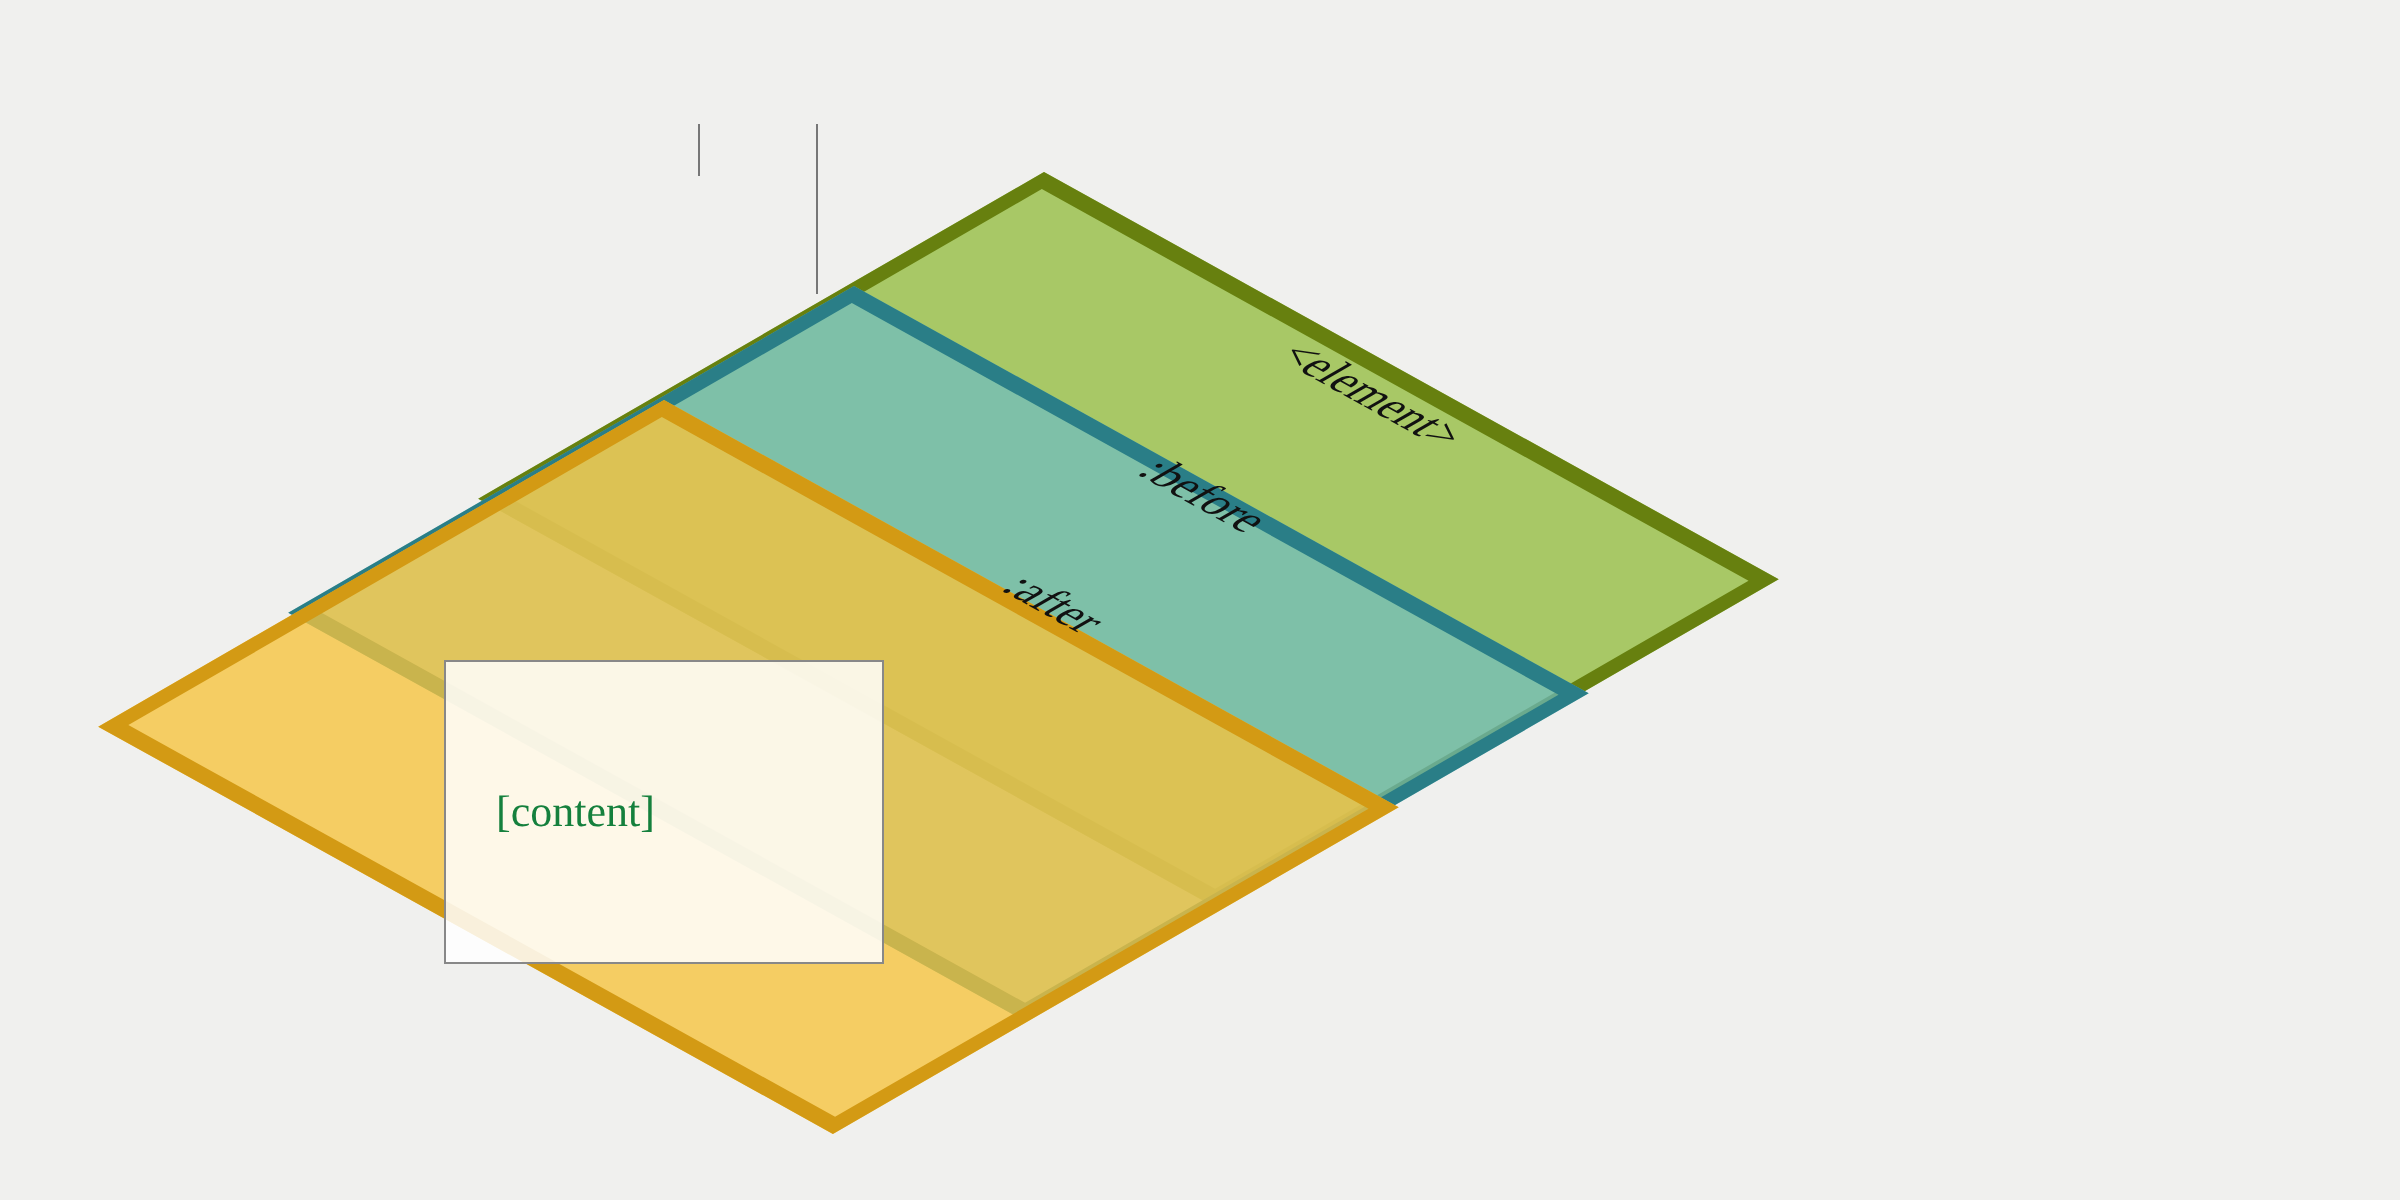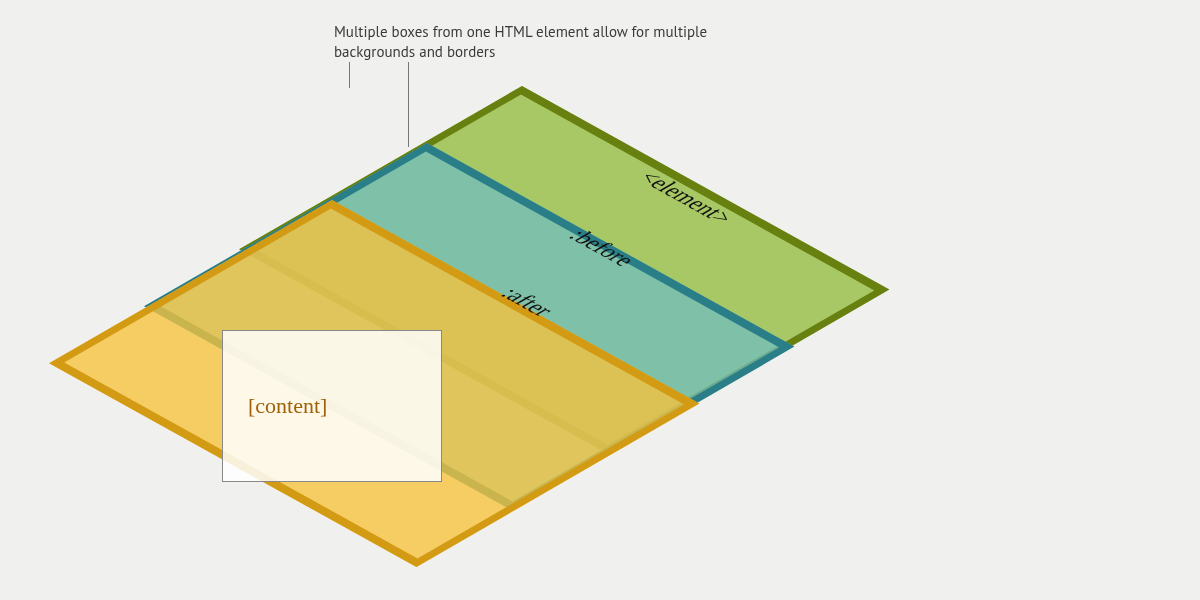--- a/index.html
+++ b/index.html
@@ -72,29 +72,28 @@
     left:222px;top:330px;
     width:220px;height:152px;
     background:rgba(255,255,255,0.85);
     border:1px solid #888;
     box-sizing:border-box;
   }
   .lbl-content{
     position:absolute;
     left:248px;top:393px;
     font-size:22px;
-    color:#a16207;
+    color:#15803d;
   }
 </style>
 </head>
 <body>
 
 <div class="stage">
 
-  <div class="caption">Multiple boxes from one HTML element allow for multiple backgrounds and  borders</div>
 
   <div class="line l-v1"></div>
   <div class="line l-v2"></div>
 
   <div class="layer l-green"></div>
   <div class="lbl lbl-green">&lt;element&gt;</div>
 
   <div class="layer l-teal"></div>
   <div class="lbl lbl-teal">:before</div>
 

